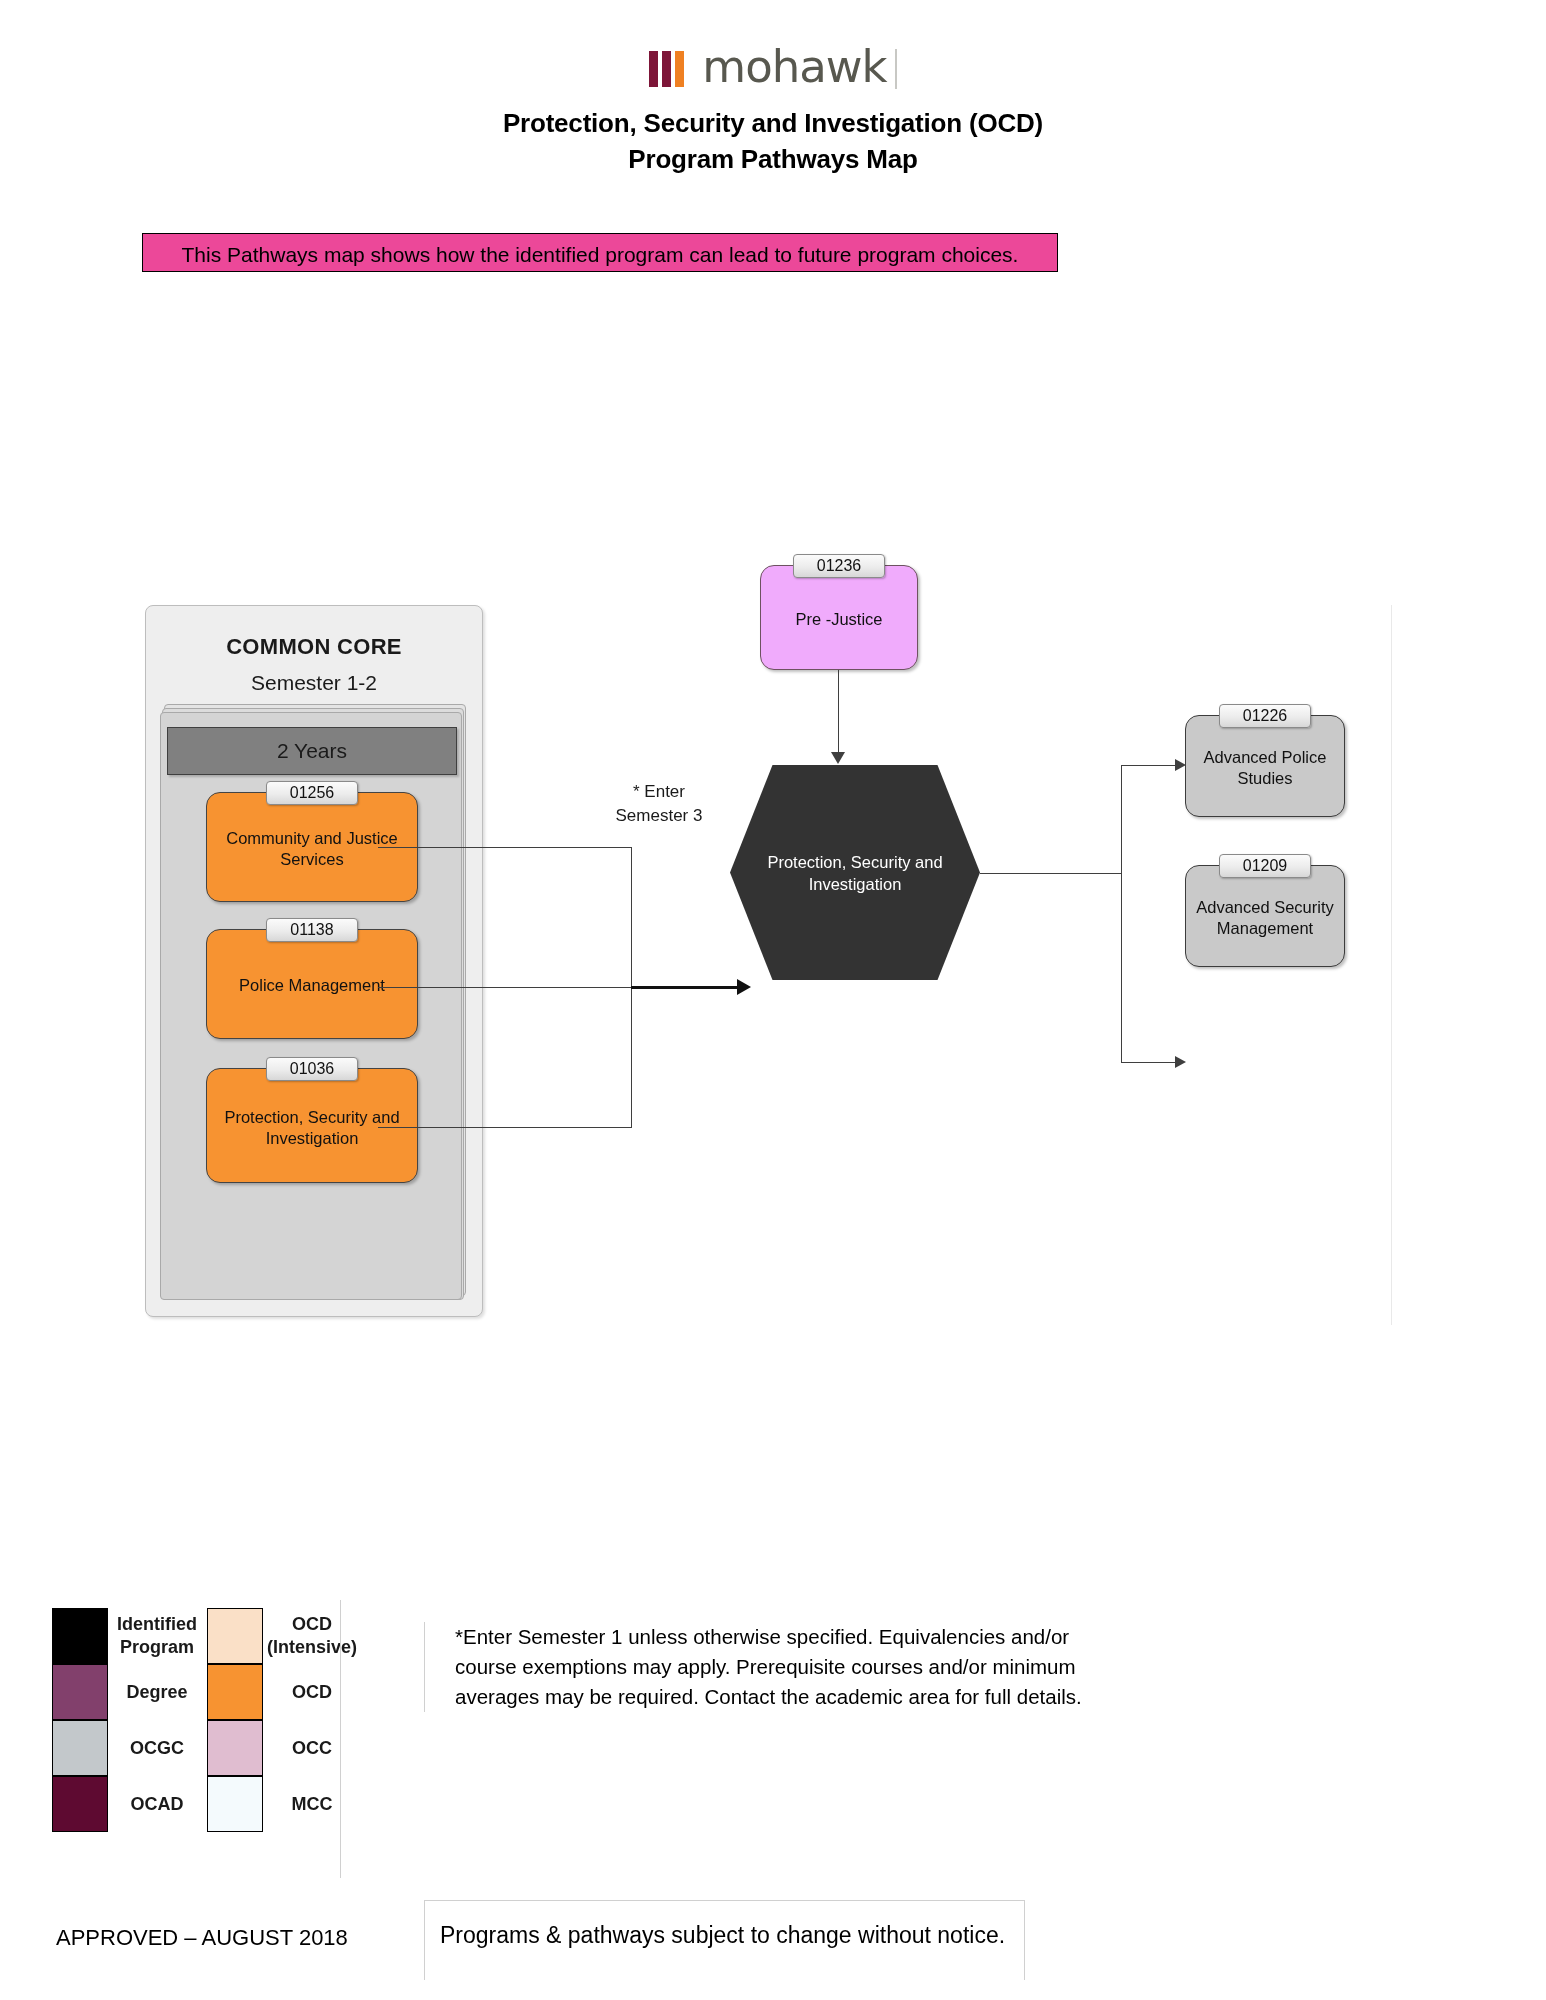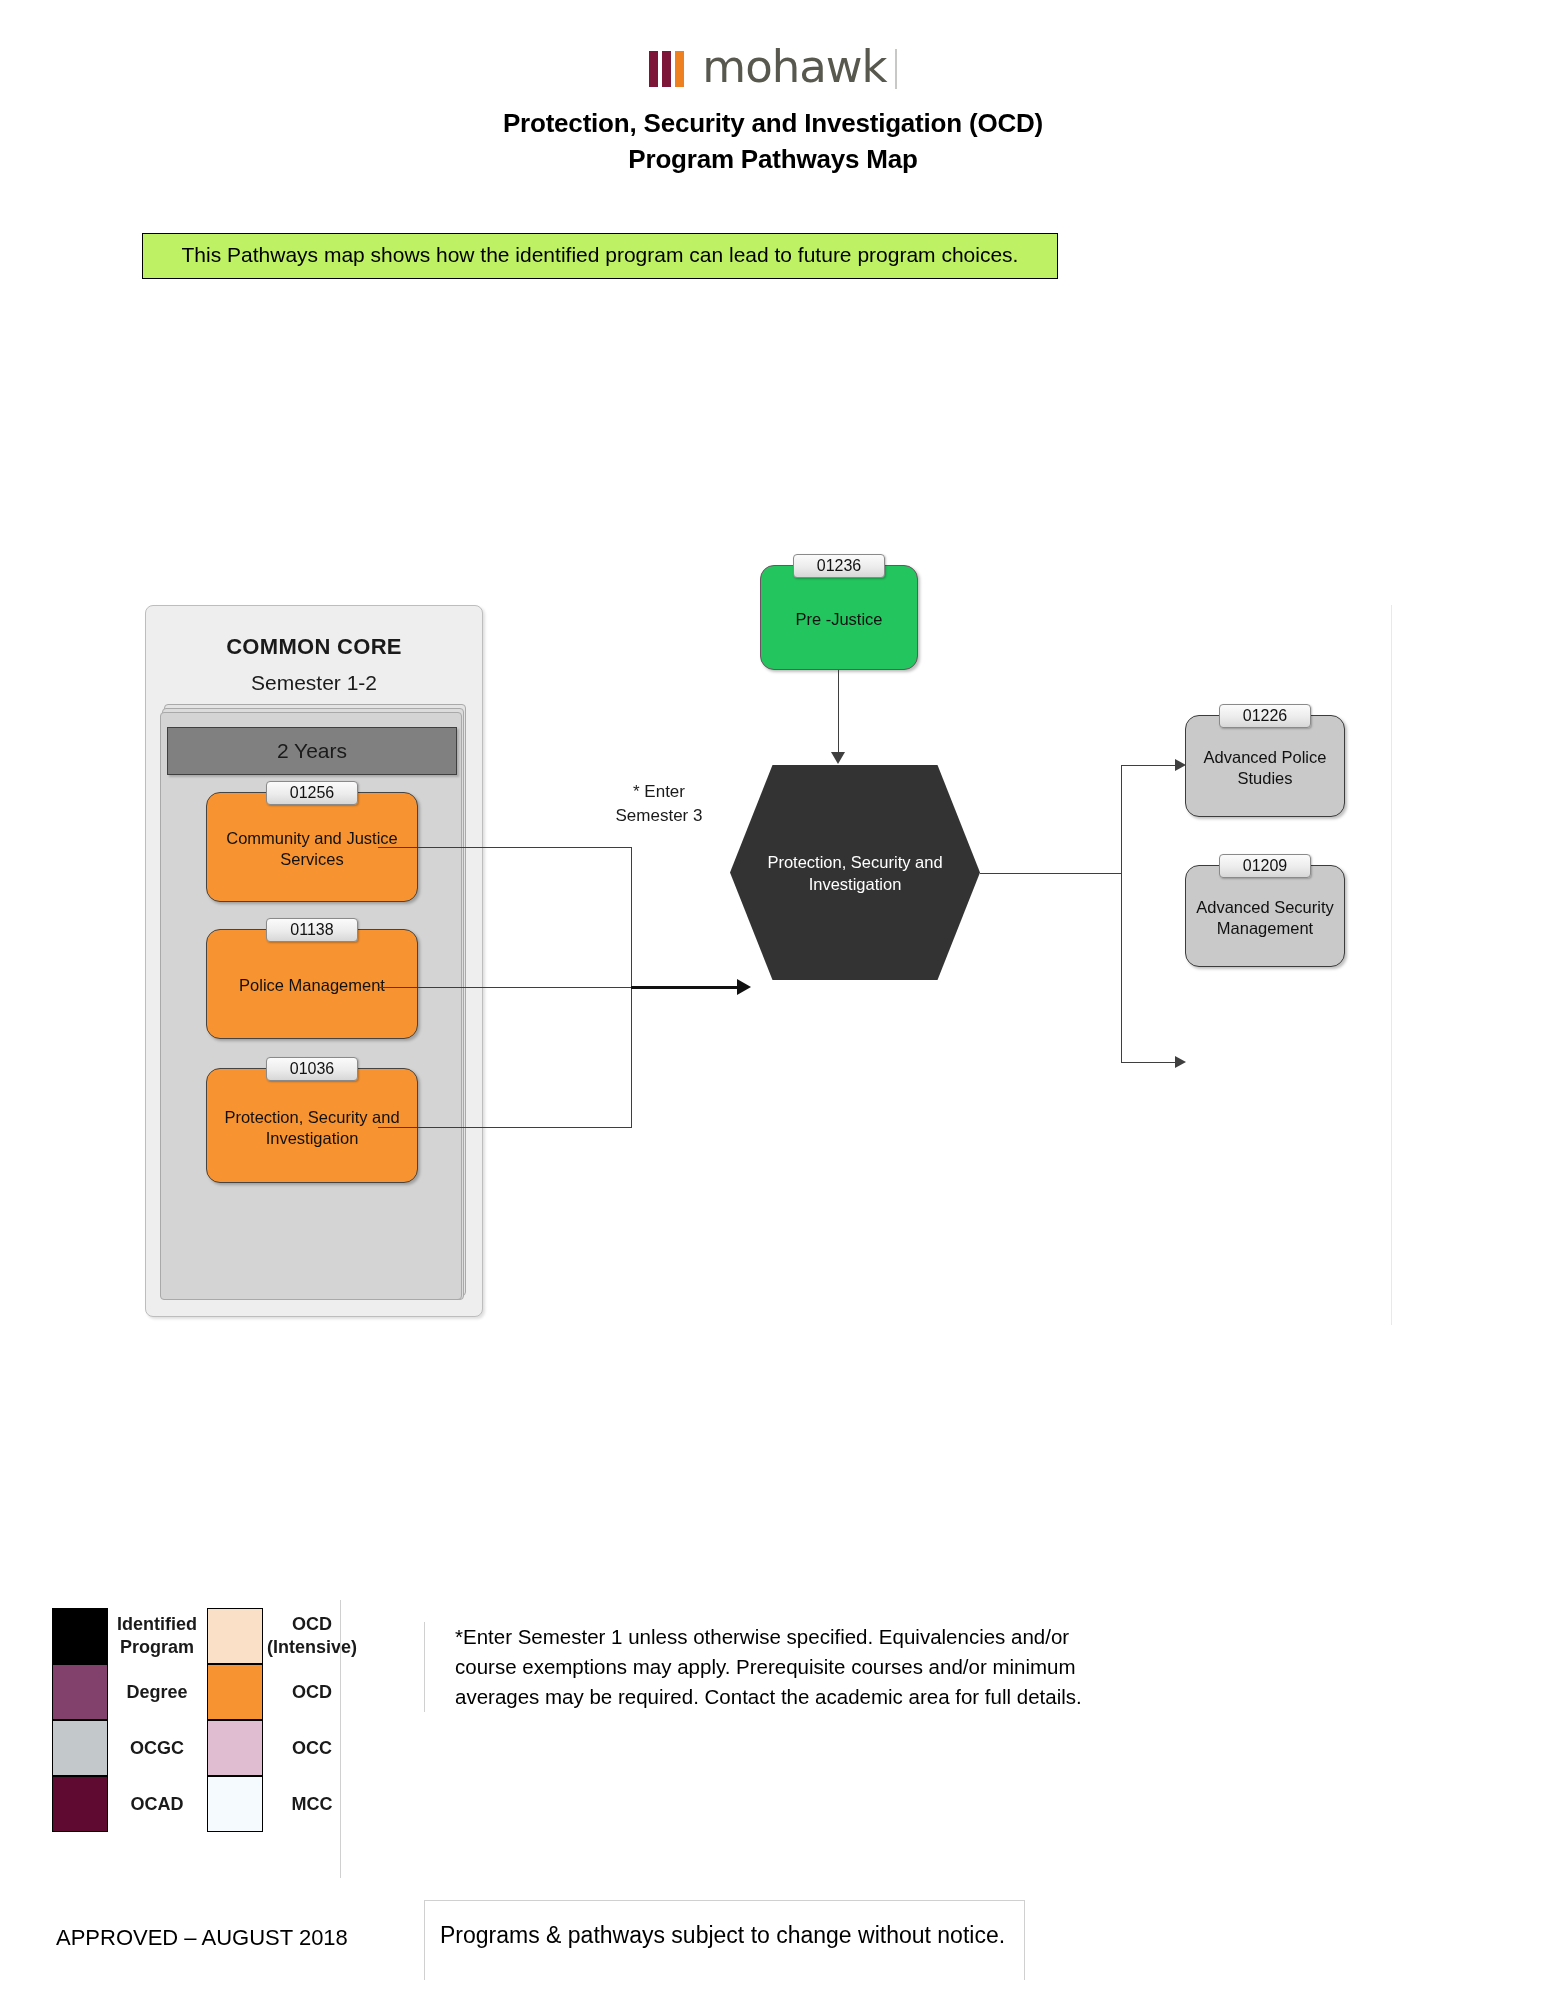--- a/index.html
+++ b/index.html
@@ -77,24 +77,24 @@
     letter-spacing: -0.2px;
   }
   #title-1 { top: 108px; }
   #title-2 { top: 144px; }
 
   #intro-box {
     position: absolute;
     left: 142px;
     top: 233px;
     width: 916px;
-    height: 46px;
+    height: 39px;
     border: 1.5px solid #000;
     box-sizing: border-box;
-    background: #bef264;
+    background: #ec4899;
   }
   #intro-text {
     position: absolute;
     left: 0;
     top: 9px;
     width: 100%;
     text-align: center;
     font-size: 21px;
     color: #000;
   }
@@ -221,21 +221,21 @@
     left: 6px;
     right: 6px;
     top: 50%;
     transform: translateY(-45%);
     text-align: center;
     font-size: 16.5px;
     line-height: 21px;
     color: #111;
   }
   .node.ocd  { background: #f79331; }
-  .node.occ  { background: #22c55e; border-color:#6d5260;padding-left:12px; }
+  .node.occ  { background: #f0abfc; border-color:#6d5260;padding-left:12px; }
   .node.ocgc { background: #c9c9c9; border-color:#3c3c3c; }
 
   
   #hex-wrap {
     position: absolute;
     left: 588px;
     top: 160px;
     width: 250px;
     height: 215px;
   }

